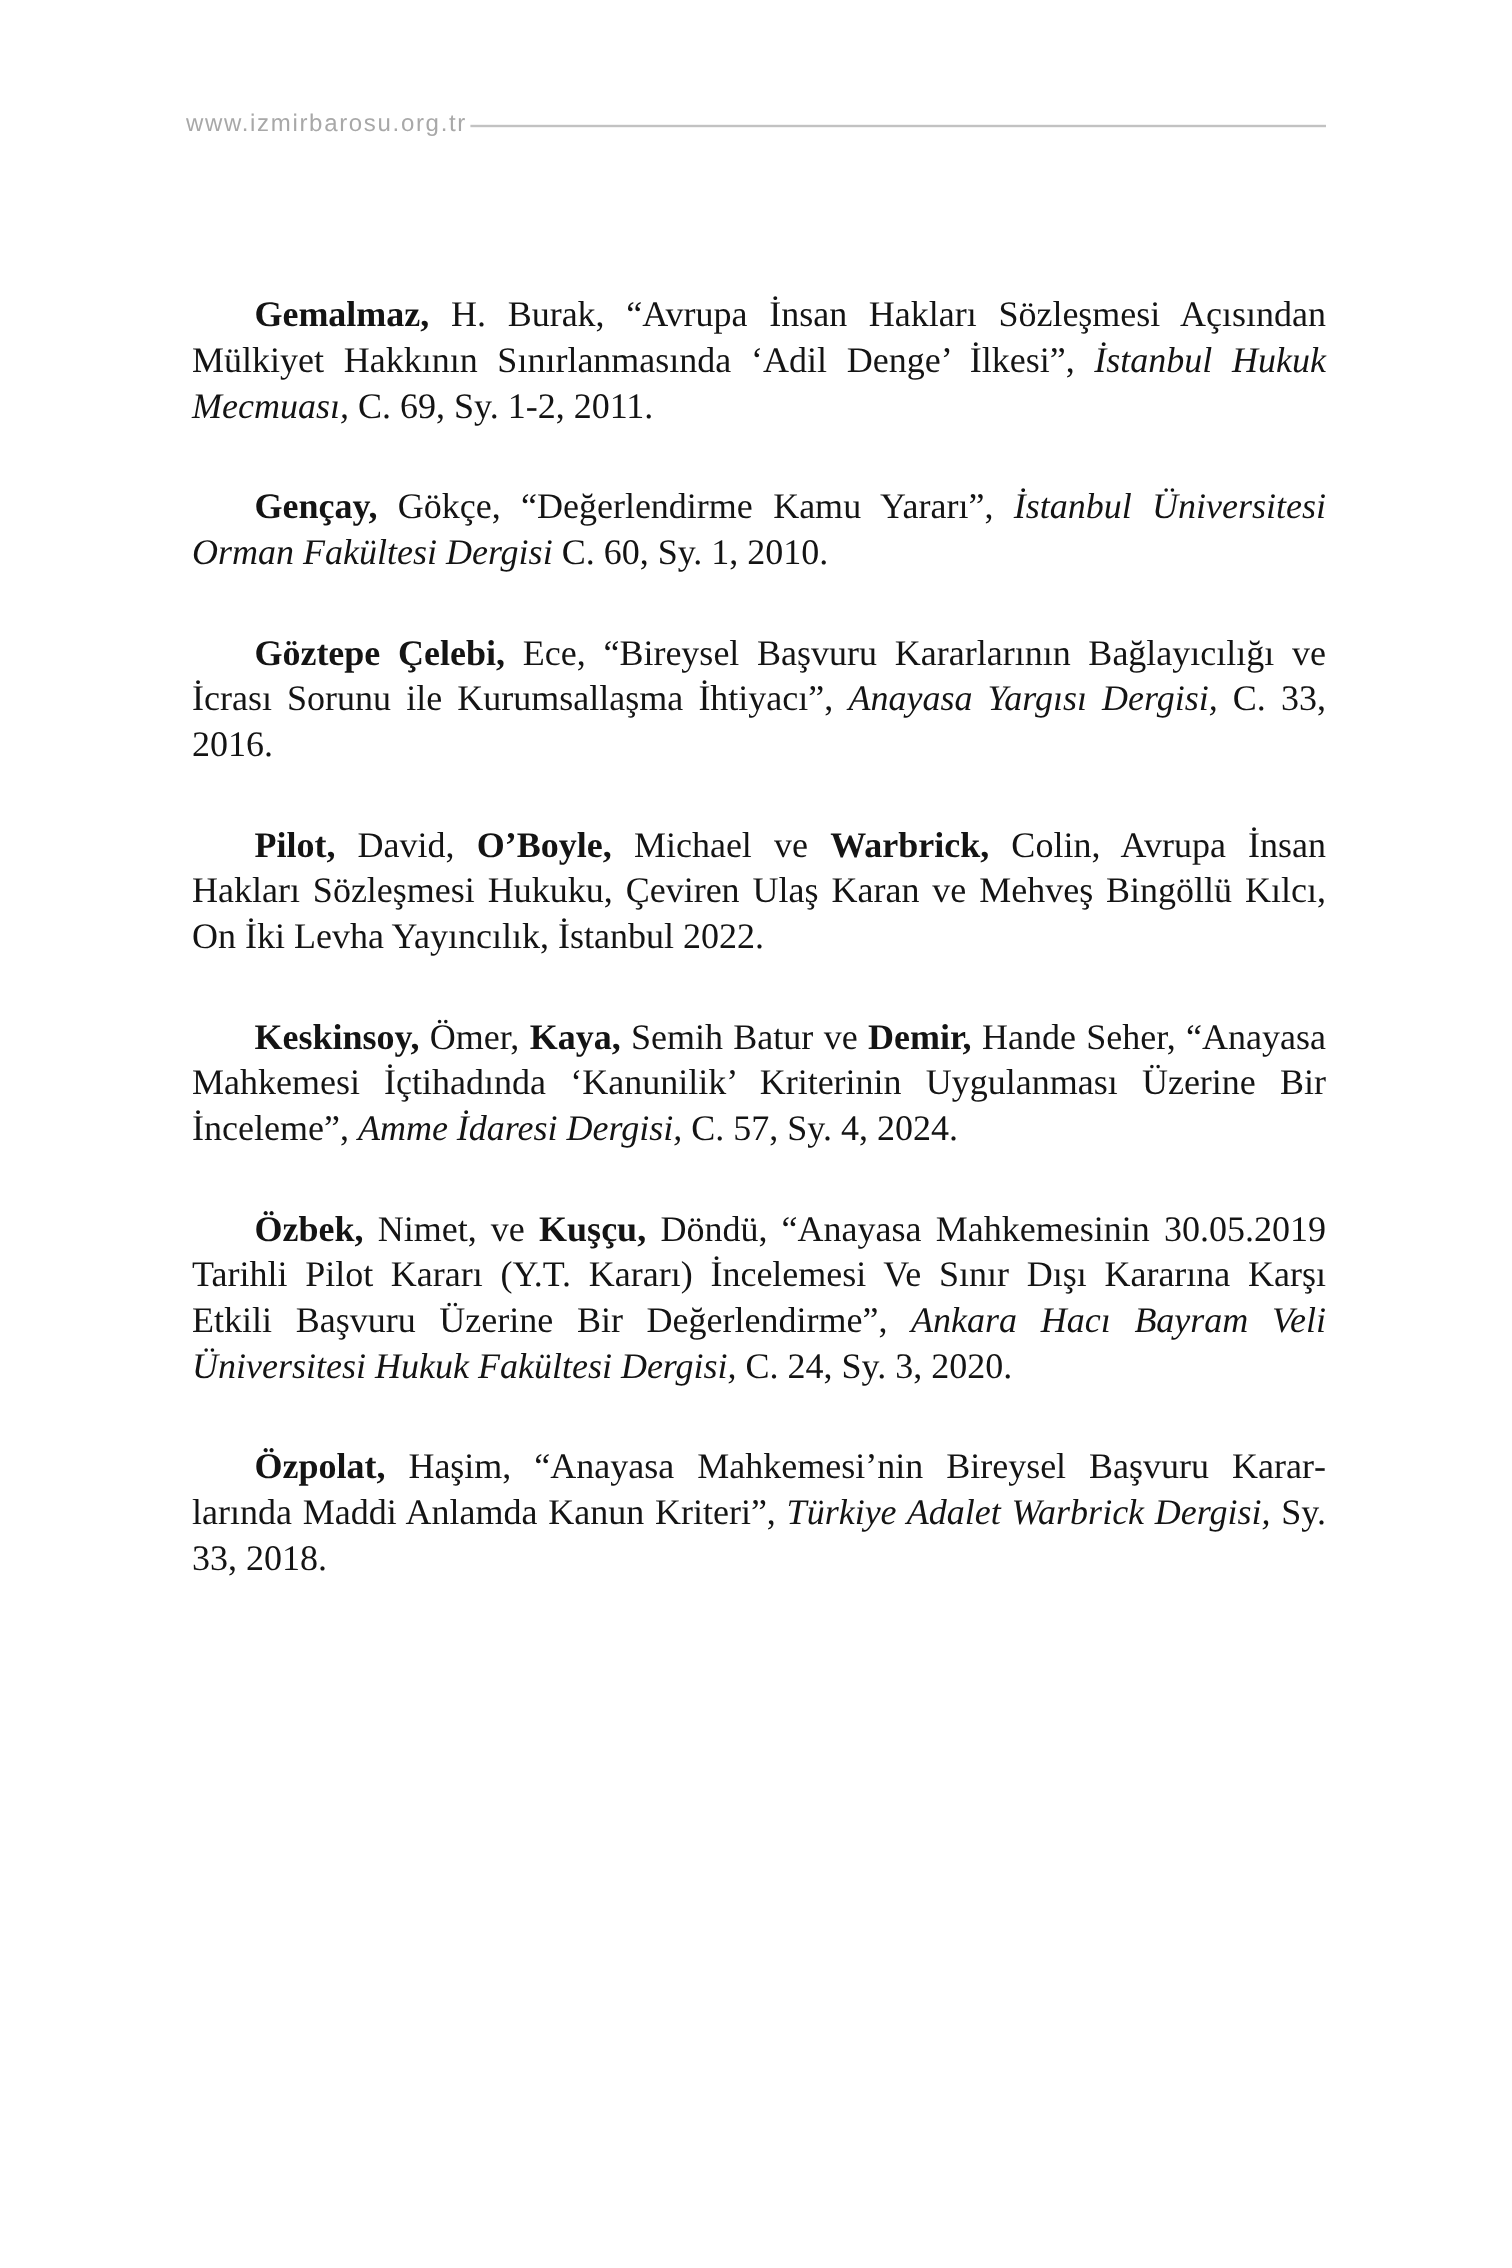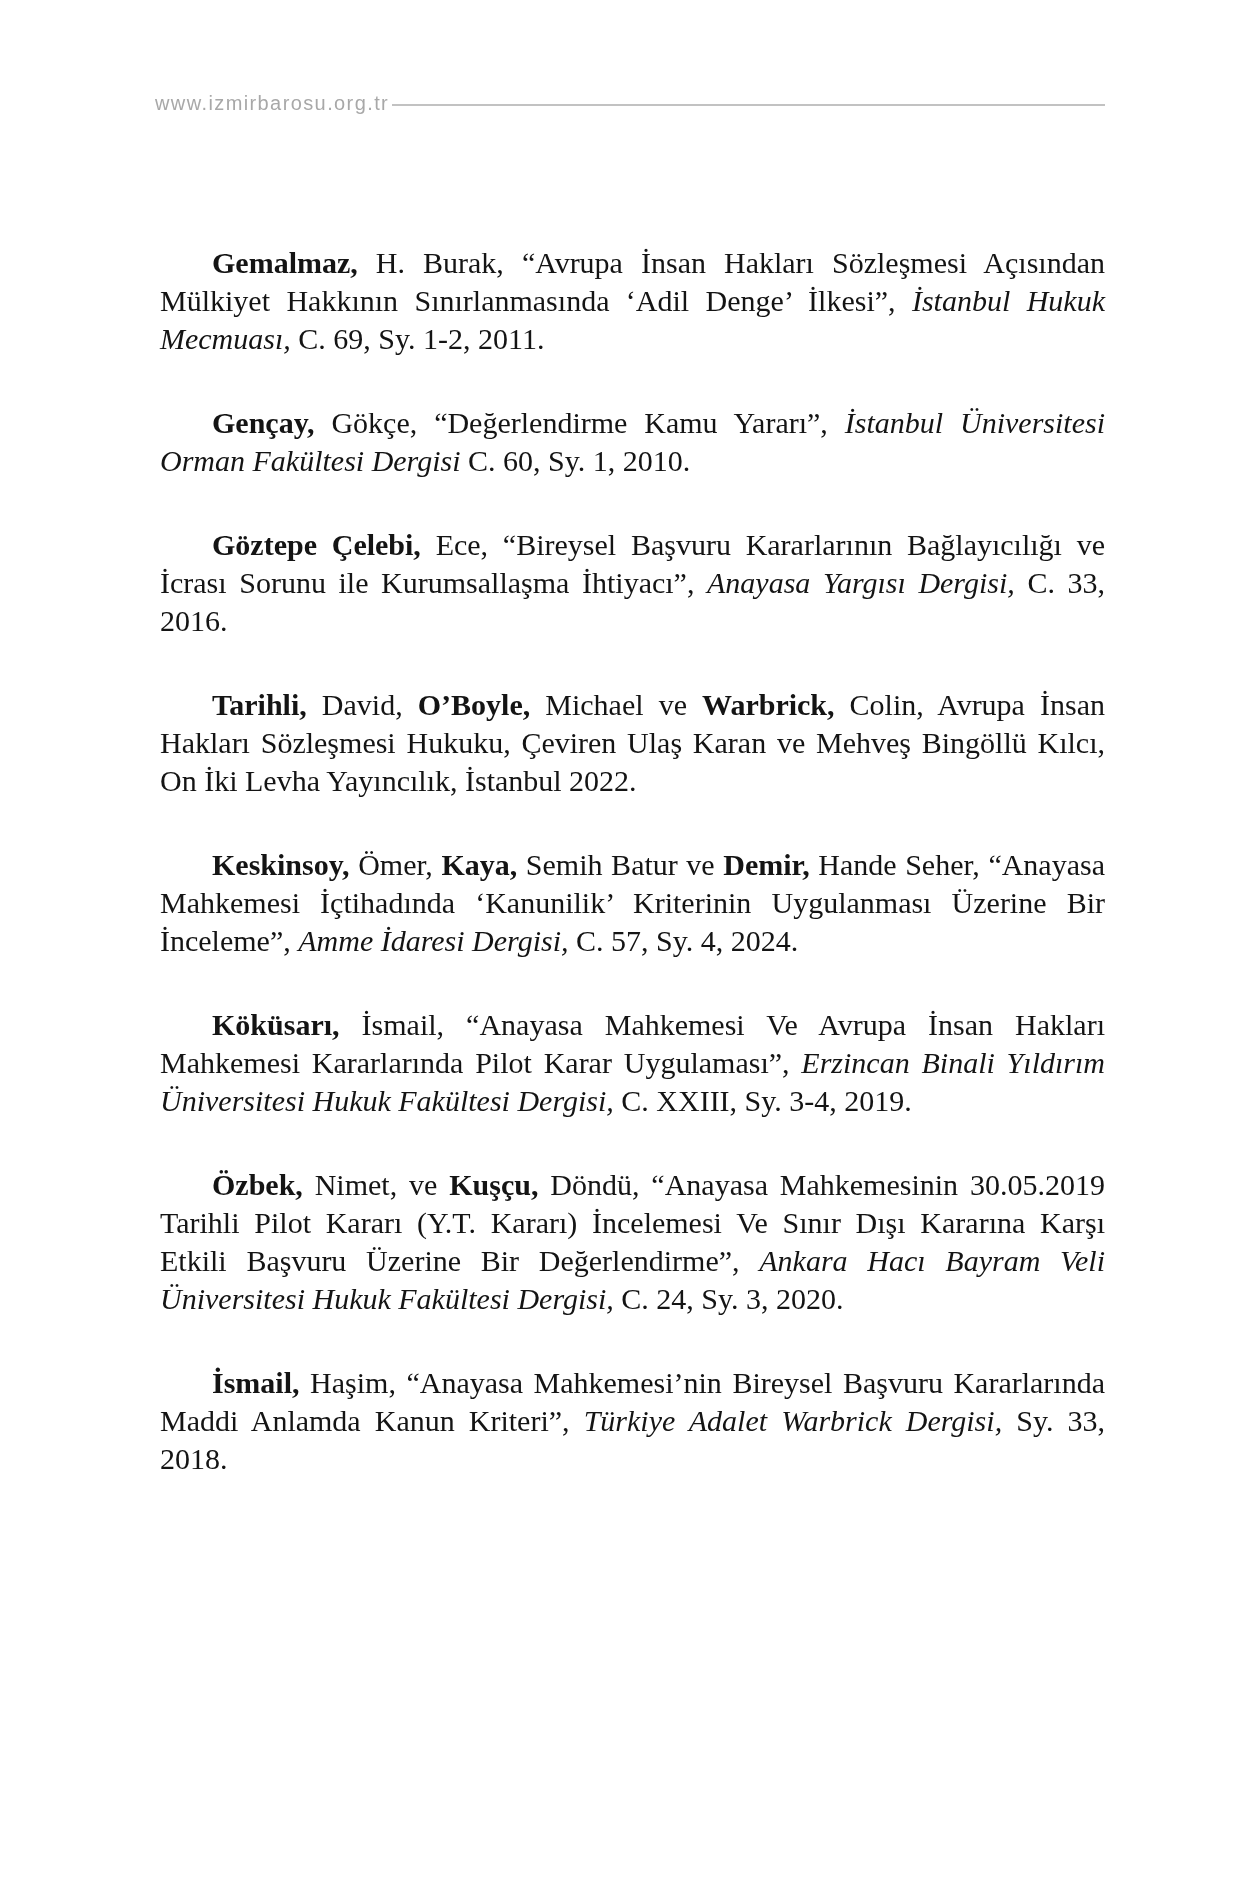--- a/index.html
+++ b/index.html
@@ -84,25 +84,24 @@
 
   <div class="header">
     <span class="header-url">www.izmirbarosu.org.tr</span>
     <div class="header-rule"></div>
   </div>
 
   <div class="bibliography">
       <p class="entry"><span class="seg-bold">Gemalmaz,</span><span class="seg-normal"> H. Burak, “Avrupa İnsan Hakları Sözleşmesi Açısın­dan Mülkiyet Hakkının Sınırlanmasında ‘Adil Denge’ İlkesi”, </span><span class="seg-italic">İstanbul Hukuk Mecmuası,</span><span class="seg-normal"> C. 69, Sy. 1-2, 2011.</span></p>
       <p class="entry"><span class="seg-bold">Gençay,</span><span class="seg-normal"> Gökçe, “Değerlendirme Kamu Yararı”, </span><span class="seg-italic">İstanbul Üniversitesi Orman Fakültesi Dergisi</span><span class="seg-normal"> C. 60, Sy. 1, 2010.</span></p>
       <p class="entry"><span class="seg-bold">Göztepe Çelebi,</span><span class="seg-normal"> Ece, “Bireysel Başvuru Kararlarının Bağlayıcılığı ve İcrası Sorunu ile Kurumsallaşma İhtiyacı”, </span><span class="seg-italic">Anayasa Yargısı Dergisi,</span><span class="seg-normal"> C. 33, 2016.</span></p>
-      <p class="entry"><span class="seg-bold">Tarihli,</span><span class="seg-normal"> David, </span><span class="seg-bold">O’Boyle,</span><span class="seg-normal"> Michael ve </span><span class="seg-bold">Warbrick,</span><span class="seg-normal"> Colin, Avrupa İn­san Hakları Sözleşmesi Hukuku, Çeviren Ulaş Karan ve Mehveş Bingöl­lü Kılcı, On İki Levha Yayıncılık, İstanbul 2022.</span></p>
+      <p class="entry"><span class="seg-bold">Pilot,</span><span class="seg-normal"> David, </span><span class="seg-bold">O’Boyle,</span><span class="seg-normal"> Michael ve </span><span class="seg-bold">Warbrick,</span><span class="seg-normal"> Colin, Avrupa İn­san Hakları Sözleşmesi Hukuku, Çeviren Ulaş Karan ve Mehveş Bingöl­lü Kılcı, On İki Levha Yayıncılık, İstanbul 2022.</span></p>
       <p class="entry"><span class="seg-bold">Keskinsoy,</span><span class="seg-normal"> Ömer, </span><span class="seg-bold">Kaya,</span><span class="seg-normal"> Semih Batur ve </span><span class="seg-bold">Demir,</span><span class="seg-normal"> Hande Seher, “Anayasa Mahkemesi İçtihadında ‘Kanunilik’ Kriterinin Uygulanması Üzerine Bir İnceleme”, </span><span class="seg-italic">Amme İdaresi Dergisi,</span><span class="seg-normal"> C. 57, Sy. 4, 2024.</span></p>
-      <p class="entry"><span class="seg-bold">Köküsarı,</span><span class="seg-normal"> İsmail, “Anayasa Mahkemesi Ve Avrupa İnsan Hakları Mahkemesi Kararlarında Pilot Karar Uygulaması”, </span><span class="seg-italic">Erzincan Binali Yıl­dırım Üniversitesi Hukuk Fakültesi Dergisi,</span><span class="seg-normal"> C. XXIII, Sy. 3-4, 2019.</span></p>
       <p class="entry"><span class="seg-bold">Özbek,</span><span class="seg-normal"> Nimet, ve </span><span class="seg-bold">Kuşçu,</span><span class="seg-normal"> Döndü, “Anayasa Mahkemesinin 30.05.2019 Tarihli Pilot Kararı (Y.T. Kararı) İncelemesi Ve Sınır Dışı Kararına Karşı Etkili Başvuru Üzerine Bir Değerlendirme”, </span><span class="seg-italic">Ankara Hacı Bayram Veli Üniversitesi Hukuk Fakültesi Dergisi,</span><span class="seg-normal"> C. 24, Sy. 3, 2020.</span></p>
-      <p class="entry"><span class="seg-bold">İsmail,</span><span class="seg-normal"> Haşim, “Anayasa Mahkemesi’nin Bireysel Başvuru Karar­larında Maddi Anlamda Kanun Kriteri”, </span><span class="seg-italic">Türkiye Adalet Warbrick Der­gisi,</span><span class="seg-normal"> Sy. 33, 2018.</span></p>
+      <p class="entry"><span class="seg-bold">Özpolat,</span><span class="seg-normal"> Haşim, “Anayasa Mahkemesi’nin Bireysel Başvuru Karar­larında Maddi Anlamda Kanun Kriteri”, </span><span class="seg-italic">Türkiye Adalet Warbrick Der­gisi,</span><span class="seg-normal"> Sy. 33, 2018.</span></p>
     </div>
 
   <svg class="footer-divider" width="950" height="36" viewBox="0 0 950 36">
     <polyline points="5,7 505,7 548,24 950,24" fill="none" stroke="#b5b5b5" stroke-width="2.5"></polyline>
   </svg>
 
   <div class="footer-text">
     <span class="footer-page-number">298</span>
   </div>
 

